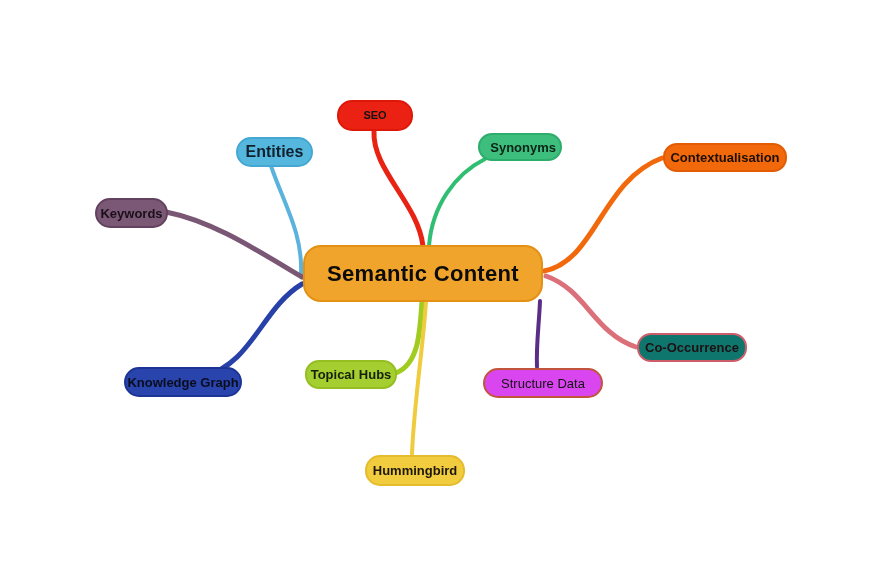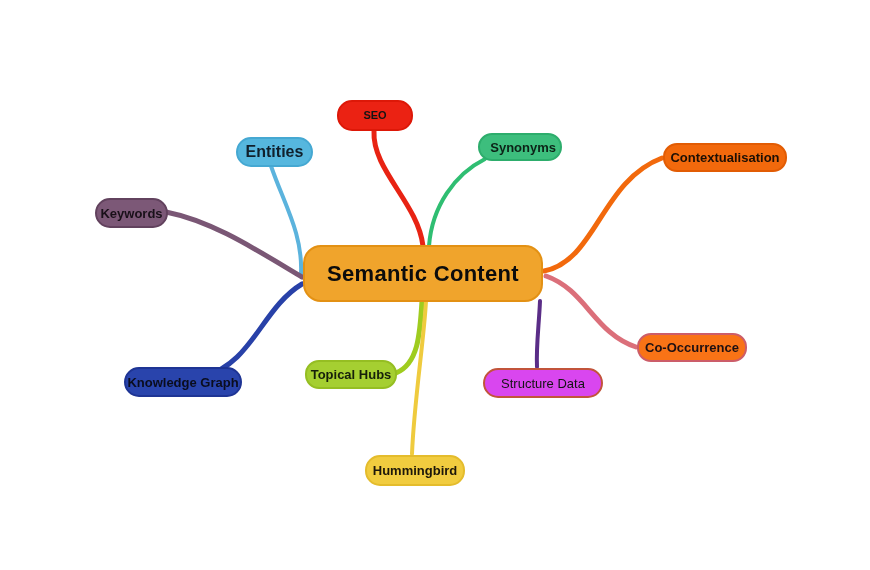--- a/index.html
+++ b/index.html
@@ -74,21 +74,21 @@
     </div>
     <div class="node" style="left: 305px; top: 360px; width: 92px; height: 29px; background: rgb(165, 207, 49); border-color: rgb(149, 190, 34); border-radius: 14px; color: rgb(22, 32, 10); font-size: 13px; font-weight: 700; letter-spacing: 0px;">
       <span>Topical Hubs</span>
     </div>
     <div class="node" style="left: 365px; top: 455px; width: 100px; height: 31px; background: rgb(241, 204, 63); border-color: rgb(228, 188, 44); border-radius: 15px; color: rgb(29, 23, 10); font-size: 13px; font-weight: 700; letter-spacing: 0px;">
       <span>Hummingbird</span>
     </div>
     <div class="node" style="left: 483px; top: 368px; width: 120px; height: 30px; background: #d946ef; border-color: rgb(194, 84, 59); border-radius: 15px; color: rgb(19, 19, 19); font-size: 13px; font-weight: 400; letter-spacing: 0px;">
       <span>Structure Data</span>
     </div>
-    <div class="node" style="left: 637px; top: 333px; width: 110px; height: 29px; background: #f97316; border-color: rgb(204, 93, 105); border-radius: 14px; color: rgb(30, 16, 18); font-size: 13px; font-weight: 700; letter-spacing: 0px;">
+    <div class="node" style="left: 637px; top: 333px; width: 110px; height: 29px; background: #0f766e; border-color: rgb(204, 93, 105); border-radius: 14px; color: rgb(30, 16, 18); font-size: 13px; font-weight: 700; letter-spacing: 0px;">
       <span>Co-Occurrence</span>
     </div>
     <div class="node" style="left: 663px; top: 143px; width: 124px; height: 29px; background: rgb(242, 105, 12); border-color: rgb(226, 92, 4); border-radius: 14px; color: rgb(28, 15, 4); font-size: 13px; font-weight: 700; letter-spacing: 0px;">
       <span>Contextualisation</span>
     </div>
     <div class="node" style="left: 478px; top: 133px; width: 84px; height: 28px; background: rgb(61, 190, 125); border-color: rgb(45, 173, 108); border-radius: 14px; color: rgb(12, 34, 23); font-size: 13px; font-weight: 700; letter-spacing: 0px; justify-content: flex-end;">
       <span>Synonyms</span>
     </div>
   </div>
 

